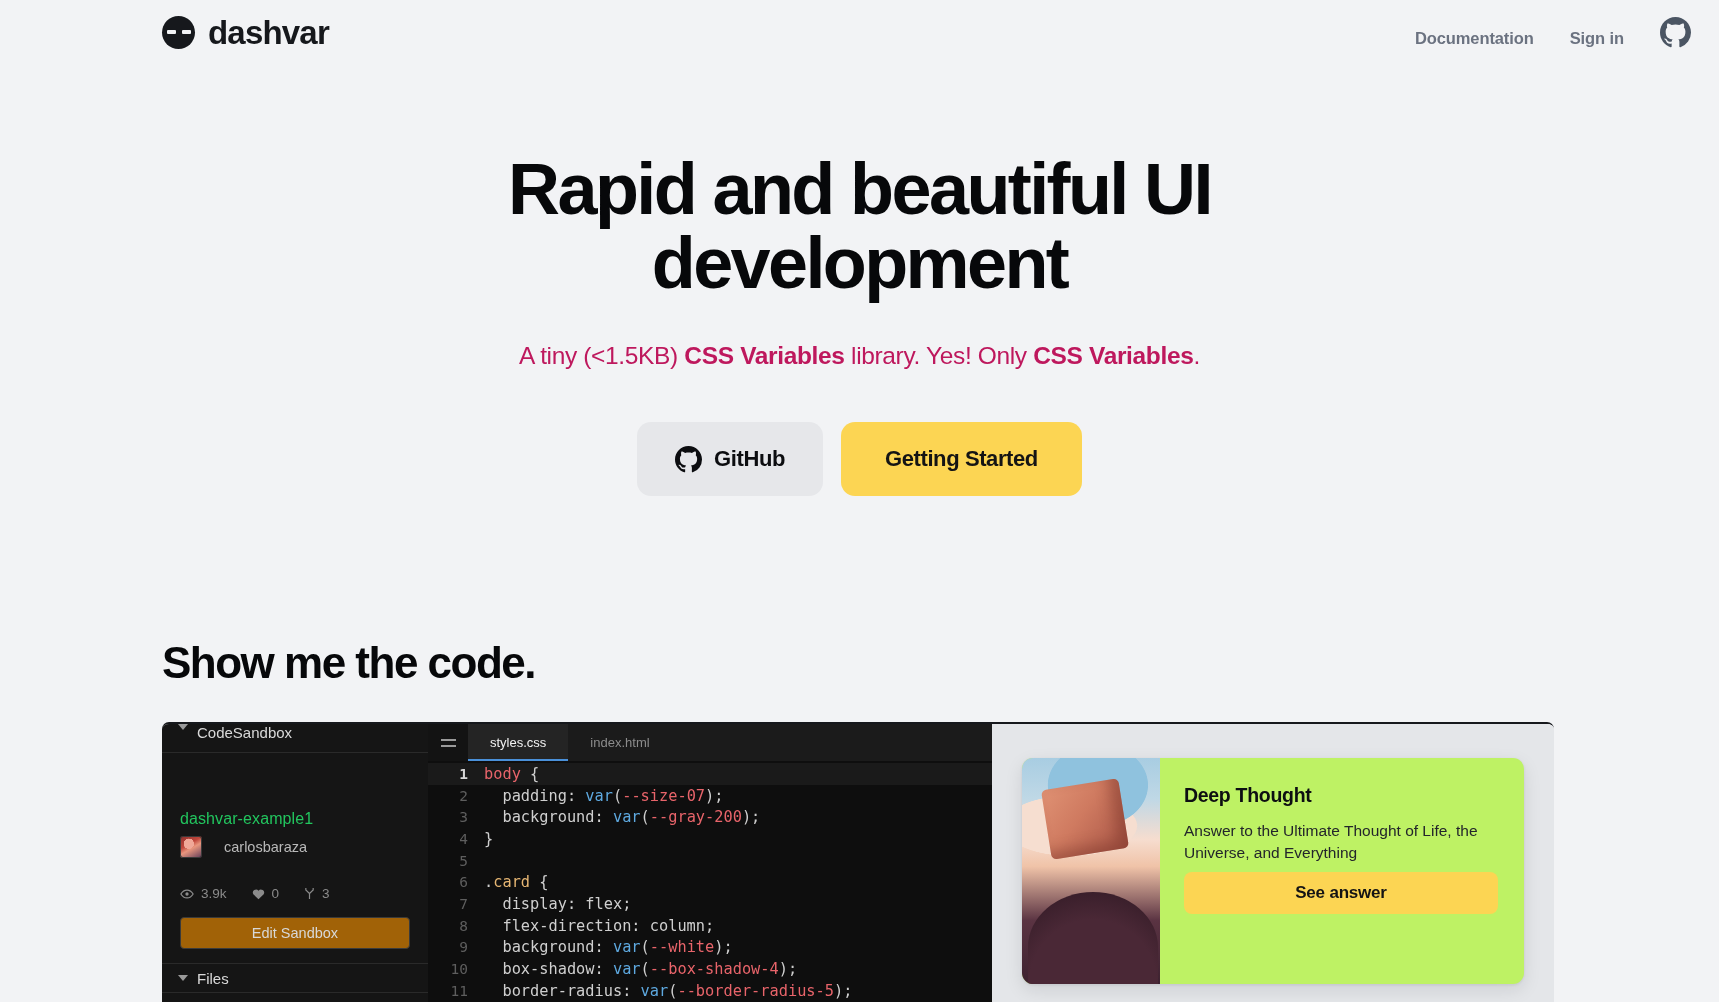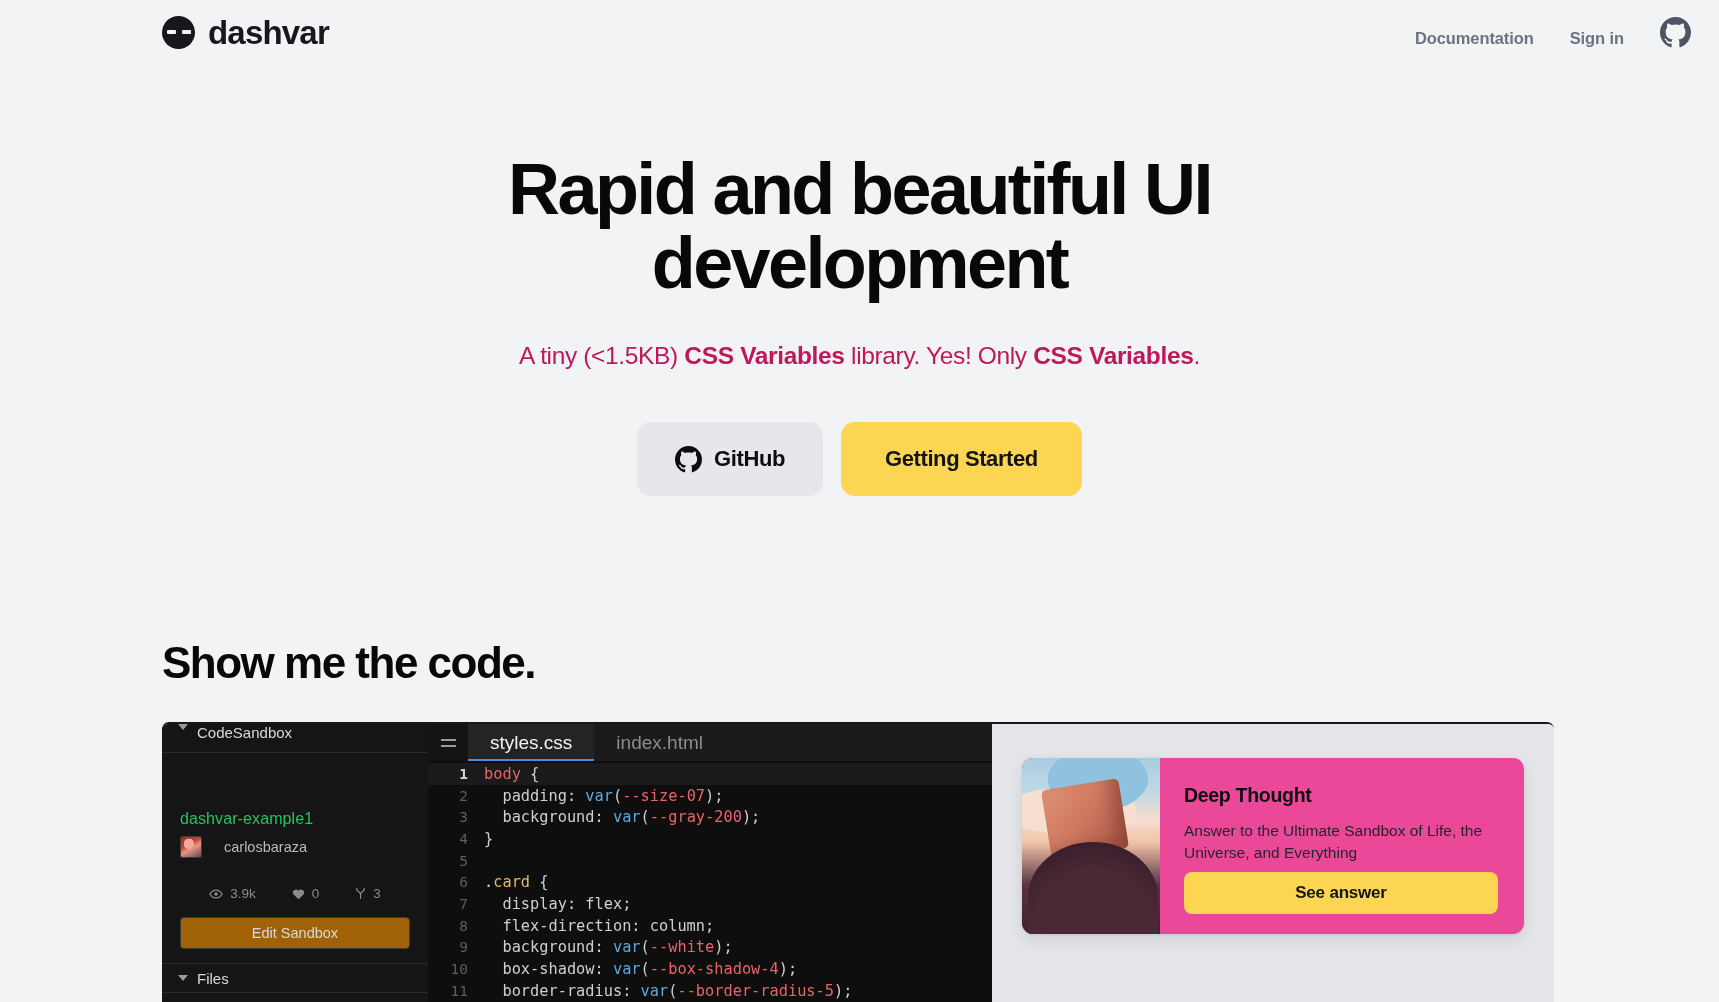--- a/index.html
+++ b/index.html
@@ -98,21 +98,21 @@
   .sb-name { font-size: 16px; color: #22c55e; letter-spacing: .1px; margin-top: 42px; }
   .sb-user { display: flex; align-items: center; gap: 22px; margin-top: 8px; }
   .avatar {
     width: 22px; height: 22px; border-radius: 3px; flex: none;
     background:
       radial-gradient(circle at 40% 35%, #f0a898 0 26%, transparent 27%),
       linear-gradient(150deg, #8d2f2c 0%, #c0473c 38%, #e9967e 55%, #5c3a58 100%);
     box-shadow: inset 0 0 0 1px #3a3a3a;
   }
   .sb-username { font-size: 14.5px; color: #b9b9b9; }
-  .sb-stats { display: flex; align-items: center; gap: 36px; margin-top: 28px; justify-content: center; }
+  .sb-stats { display: flex; align-items: center; gap: 25px; margin-top: 28px; }
   .stat { display: flex; align-items: center; gap: 7px; font-size: 13.5px; color: #8b8b8b; }
   .stat svg { display: block; }
   .sb-edit {
     margin-top: 16px; width: 100%; height: 32px; border: 1px solid #3a3a3a;
     background: #a16207; color: #d8d8d8; border-radius: 4px; cursor: pointer;
     font-size: 14.5px; font-family: "Liberation Sans", sans-serif;
   }
   .sb-files-hd {
     height: 37px; display: flex; align-items: center; gap: 9px;
     padding: 0 16px; border-bottom: 1px solid #2a2a2a;
@@ -134,21 +134,21 @@
 
   
   .sb-editor { flex: 1; background: #0d0d0d; display: flex; flex-direction: column; min-width: 0; }
   .sb-tabs { height: 37px; display: flex; align-items: stretch; background: #1b1b1b; }
   .burger {
     width: 40px; display: flex; flex-direction: column; justify-content: center;
     align-items: center; gap: 4px; cursor: pointer; background: #131313;
   }
   .burger i { display: block; width: 15px; height: 2px; background: #9a9a9a; }
   .tab {
-    display: flex; align-items: center; padding: 0 22px; font-size: 19px;
+    display: flex; align-items: center; padding: 0 22px; font-size: 13px;
     color: #8c8c8c; cursor: pointer; position: relative;
   }
   .tab.active { color: #f2f2f2; background: #242424; }
   .tab.active::after {
     content: ""; position: absolute; left: 0; right: 0; bottom: 0;
     height: 2px; background: #4a90d9;
   }
   .code { flex: 1; overflow: hidden; background: #0e0e0e; padding-top: 2px; }
   .ln {
     display: flex; height: 21.7px; align-items: center;
@@ -167,23 +167,23 @@
   .t-fn   { color: #5ea9e0; }
   .t-var  { color: #e8646a; }
   .t-pun  { color: #cfcfcf; }
 
   
   .sb-preview {
     width: 562px; flex: none; background: #e4e6e9;
     padding: 34px 30px; overflow: hidden;
   }
   .card {
-    background: #ec4899; border-radius: 11px; display: flex; overflow: hidden;
+    background: #bef264; border-radius: 11px; display: flex; overflow: hidden;
     box-shadow: 0 6px 18px rgba(16,20,28,.10), 0 1px 3px rgba(16,20,28,.08);
-    height: 176px;
+    height: 226px;
   }
   .card-img {
     width: 138px; flex: none;
     background:
       radial-gradient(ellipse 60% 30% at 55% 12%, #8fc2de 0 60%, transparent 61%),
       radial-gradient(ellipse 80% 22% at 35% 30%, #f6ded0 0 60%, transparent 61%),
       linear-gradient(#a8cde2 0%, #bfd8e6 18%, #f6ddcf 36%, #f0c3a8 48%, #5a3342 72%, #3d2230 100%);
       position: relative;
   }
   .card-img::before {
@@ -317,20 +317,20 @@
           <div class="ln"><span class="num">10</span><span class="src"><span class="t-prop">  box-shadow</span><span class="t-pun">: </span><span class="t-fn">var</span><span class="t-pun">(</span><span class="t-var">--box-shadow-4</span><span class="t-pun">);</span></span></div>
           <div class="ln"><span class="num">11</span><span class="src"><span class="t-prop">  border-radius</span><span class="t-pun">: </span><span class="t-fn">var</span><span class="t-pun">(</span><span class="t-var">--border-radius-5</span><span class="t-pun">);</span></span></div>
         </div>
     </div>
 
     <div class="sb-preview">
       <div class="card">
         <div class="card-img"></div>
         <div class="card-body">
           <div class="card-title">Deep Thought</div>
-          <div class="card-text">Answer to the Ultimate Sandbox of Life, the Universe, and Everything</div>
+          <div class="card-text">Answer to the Ultimate Thought of Life, the Universe, and Everything</div>
           <button class="card-btn">See answer</button>
         </div>
       </div>
     </div>
 
   </div>
 </div>
 
 </body></html>

